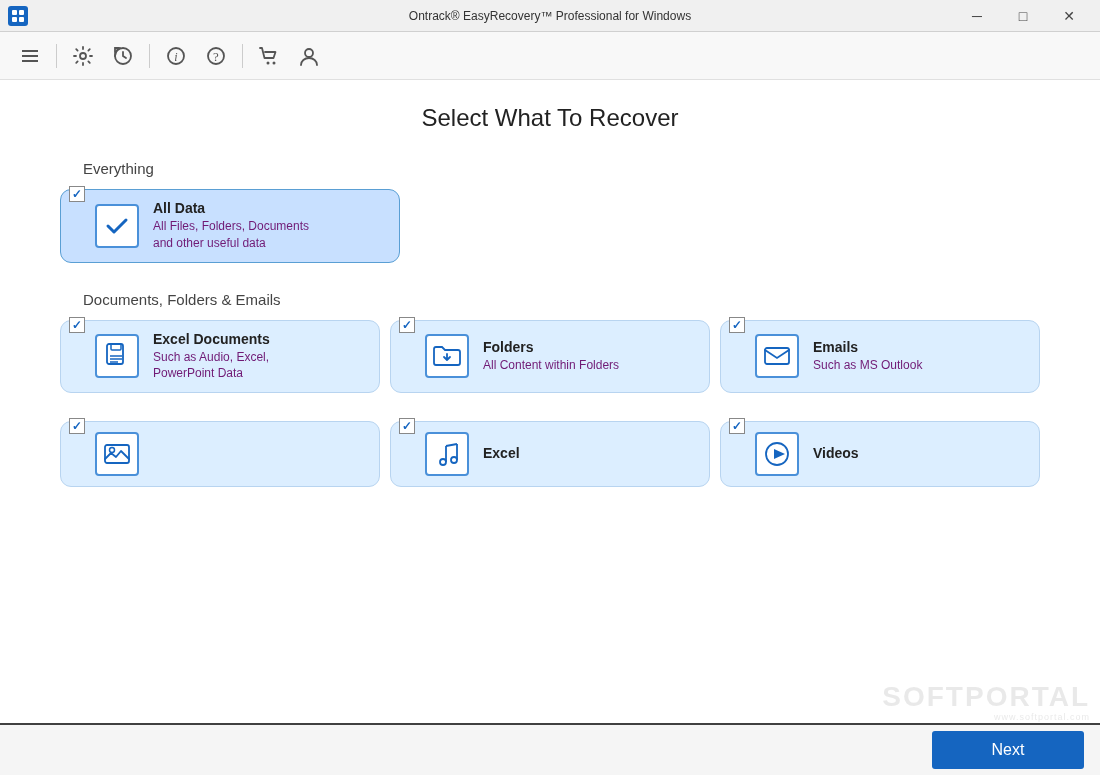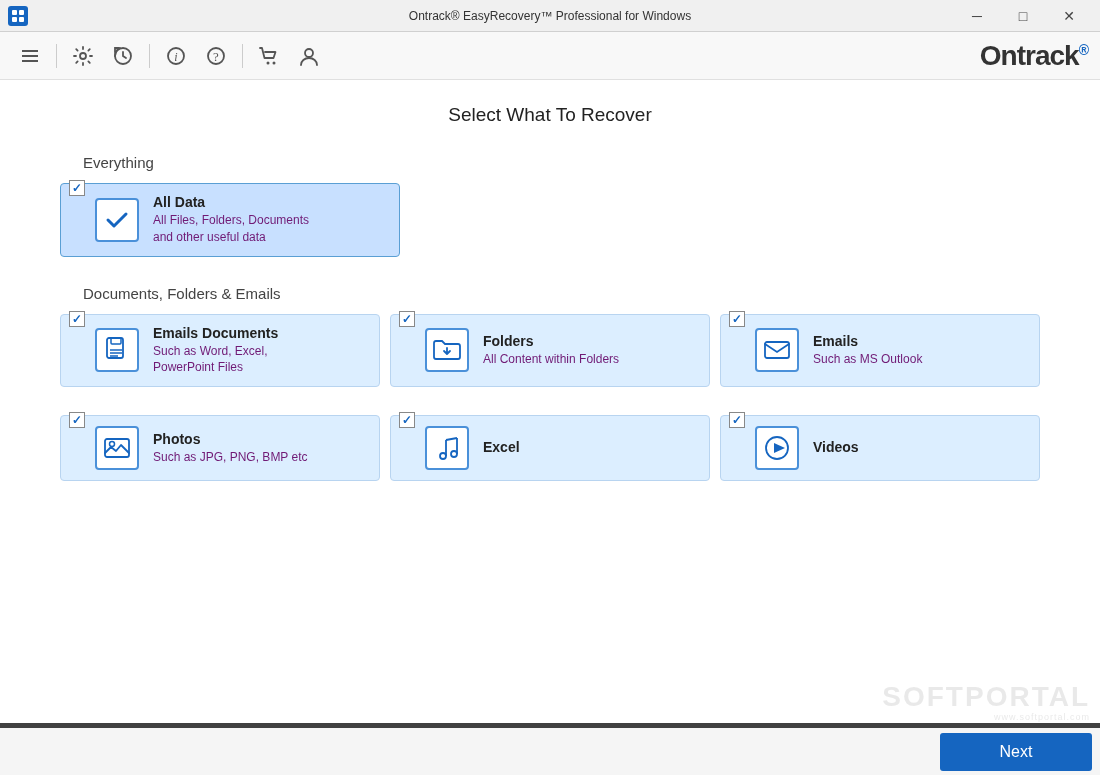--- a/index.html
+++ b/index.html
@@ -101,21 +101,21 @@
     }
 
     
     .main {
       padding: 24px 60px 60px 60px;
       height: calc(775px - 80px);
       overflow-y: auto;
     }
 
     .page-title {
-      font-size: 19px;
+      font-size: 24px;
       font-weight: 400;
       color: #222;
       text-align: center;
       margin-bottom: 28px;
     }
 
     .section-label {
       font-size: 15px;
       color: #444;
       margin-bottom: 12px;
@@ -127,21 +127,21 @@
       display: flex;
       gap: 10px;
       margin-bottom: 6px;
     }
 
     .card {
       display: flex;
       align-items: center;
       background: #dceeff;
       border: 1px solid #b8d4f0;
-      border-radius: 4px;
+      border-radius: 11px;
       padding: 10px 16px 10px 8px;
       cursor: pointer;
       flex: 1;
       min-height: 64px;
       position: relative;
     }
     .card.selected {
       background: #c8e0ff;
       border-color: #5a9fd4;
     }
@@ -199,25 +199,25 @@
     .section-spacer { margin-bottom: 28px; }
 
     
     .bottom-bar {
       position: absolute;
       bottom: 0;
       left: 0;
       right: 0;
       height: 52px;
       background: #f5f5f5;
-      border-top: 5px solid #404040;
+      border-top: 2px solid #404040;
       display: flex;
       align-items: center;
       justify-content: flex-end;
-      padding-right: 8px;
+      padding-right: 16px;
     }
 
     .next-btn {
       background: #1565c0;
       color: white;
       border: none;
       border-radius: 3px;
       padding: 10px 0;
       width: 152px;
       font-size: 16px;
@@ -313,23 +313,20 @@
         <circle cx="16" cy="18" r="1.5" fill="#555"></circle>
       </svg>
     </div>
     <div class="toolbar-icon" title="Account">
       <svg width="22" height="22" viewBox="0 0 22 22" fill="none">
         <circle cx="11" cy="8" r="4" stroke="#555" stroke-width="1.8"></circle>
         <path d="M3 20c0-4 3.6-7 8-7s8 3 8 7" stroke="#555" stroke-width="1.8" stroke-linecap="round"></path>
       </svg>
     </div>
   </div>
-  <div class="toolbar-brand">
-    <span>Ontrack</span><span style="font-size:14px;vertical-align:super;color:#1565c0;">®</span>
-  </div>
 </div>
 
 <div class="main">
   <div class="page-title">Select What To Recover</div>
 
   <div class="section-spacer">
     <div class="section-label">Everything</div>
     <div class="cards-row">
       <div class="card card-wide selected">
         <div class="card-checkbox checked"></div>
@@ -358,24 +355,24 @@
         <div class="card-icon-box">
           <svg width="26" height="28" viewBox="0 0 26 28" fill="none">
             <rect x="3" y="2" width="16" height="20" rx="2" stroke="#1565c0" stroke-width="1.8"></rect>
             <rect x="7" y="2" width="10" height="6" rx="1" stroke="#1565c0" stroke-width="1.5" fill="none"></rect>
             <line x1="6" y1="14" x2="18" y2="14" stroke="#1565c0" stroke-width="1.5"></line>
             <line x1="6" y1="17" x2="18" y2="17" stroke="#1565c0" stroke-width="1.5"></line>
             <line x1="6" y1="20" x2="14" y2="20" stroke="#1565c0" stroke-width="1.5"></line>
           </svg>
         </div>
         <div class="card-text">
-          <div class="card-name">Emails Documents</div>
+          <div class="card-name">Excel Documents</div>
           <div class="card-desc">
-            <span>Such as Word, Excel,</span><br>
-            <span>PowerPoint Files</span>
+            <span>Such as Audio, Excel,</span><br>
+            <span>PowerPoint Data</span>
           </div>
         </div>
       </div>
 
       <div class="card">
         <div class="card-checkbox checked"></div>
         <div class="card-icon-box">
           <svg width="30" height="26" viewBox="0 0 30 26" fill="none">
             <path d="M2 6 Q2 4 4 4 H10 L13 7 H26 Q28 7 28 9 V20 Q28 22 26 22 H4 Q2 22 2 20 Z" stroke="#1565c0" stroke-width="1.8" fill="none"></path>
             <polyline points="15,11 15,17 12,14 15,17 18,14" stroke="#1565c0" stroke-width="1.8" stroke-linecap="round" stroke-linejoin="round" fill="none"></polyline>
@@ -412,26 +409,20 @@
     <div class="cards-row">
 
       <div class="card">
         <div class="card-checkbox checked"></div>
         <div class="card-icon-box">
           <svg width="28" height="26" viewBox="0 0 28 26" fill="none">
             <rect x="2" y="4" width="24" height="18" rx="2" stroke="#1565c0" stroke-width="1.8"></rect>
             <polyline points="2,18 8,12 13,16 18,10 26,18" stroke="#1565c0" stroke-width="1.8" stroke-linecap="round" stroke-linejoin="round"></polyline>
             <circle cx="9" cy="9" r="2.5" stroke="#1565c0" stroke-width="1.5"></circle>
           </svg>
-        </div>
-        <div class="card-text">
-          <div class="card-name">Photos</div>
-          <div class="card-desc">
-            <span>Such as JPG, PNG, BMP etc</span>
-          </div>
         </div>
       </div>
 
       <div class="card">
         <div class="card-checkbox checked"></div>
         <div class="card-icon-box">
           <svg width="26" height="28" viewBox="0 0 26 28" fill="none">
             <circle cx="9" cy="22" r="3" stroke="#1565c0" stroke-width="1.8"></circle>
             <circle cx="20" cy="20" r="3" stroke="#1565c0" stroke-width="1.8"></circle>
             <line x1="12" y1="22" x2="12" y2="6" stroke="#1565c0" stroke-width="1.8"></line>

